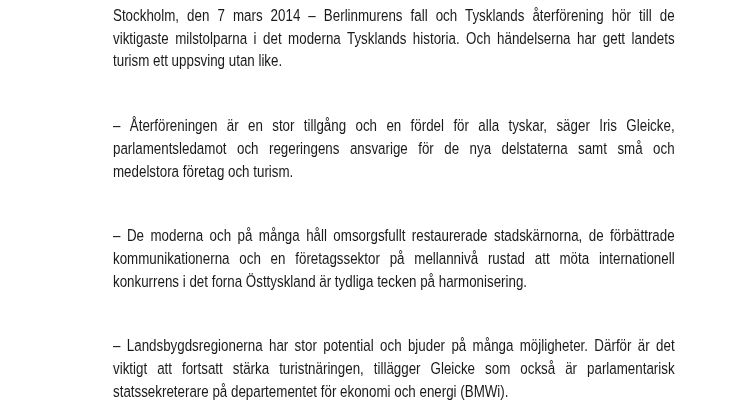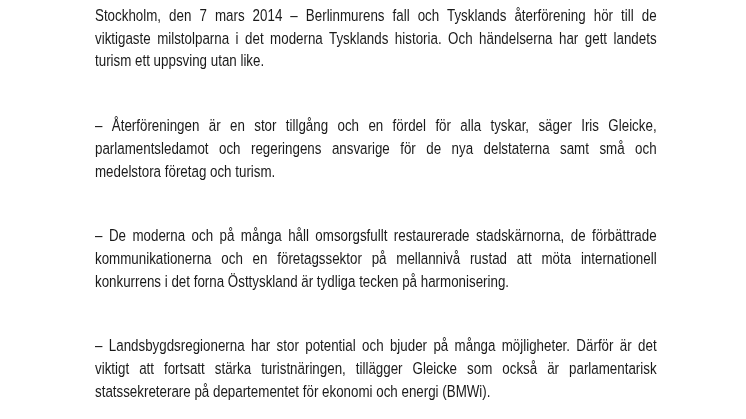--- a/index.html
+++ b/index.html
@@ -11,20 +11,21 @@
     height: 419px;
     overflow: hidden;
     background: #ffffff;
     font-family: "Liberation Sans", sans-serif;
   }
   .page {
     position: relative;
     width: 622px;
     height: 419px;
     background: #ffffff;
+    margin-left: 18px;
   }
   .doc {
     position: absolute;
     left: 95px;
     top: 5px;
     width: 702px;              
     transform: scaleX(0.8);
     transform-origin: 0 0;
     font-size: 16.7px;
     line-height: 22.7px;

